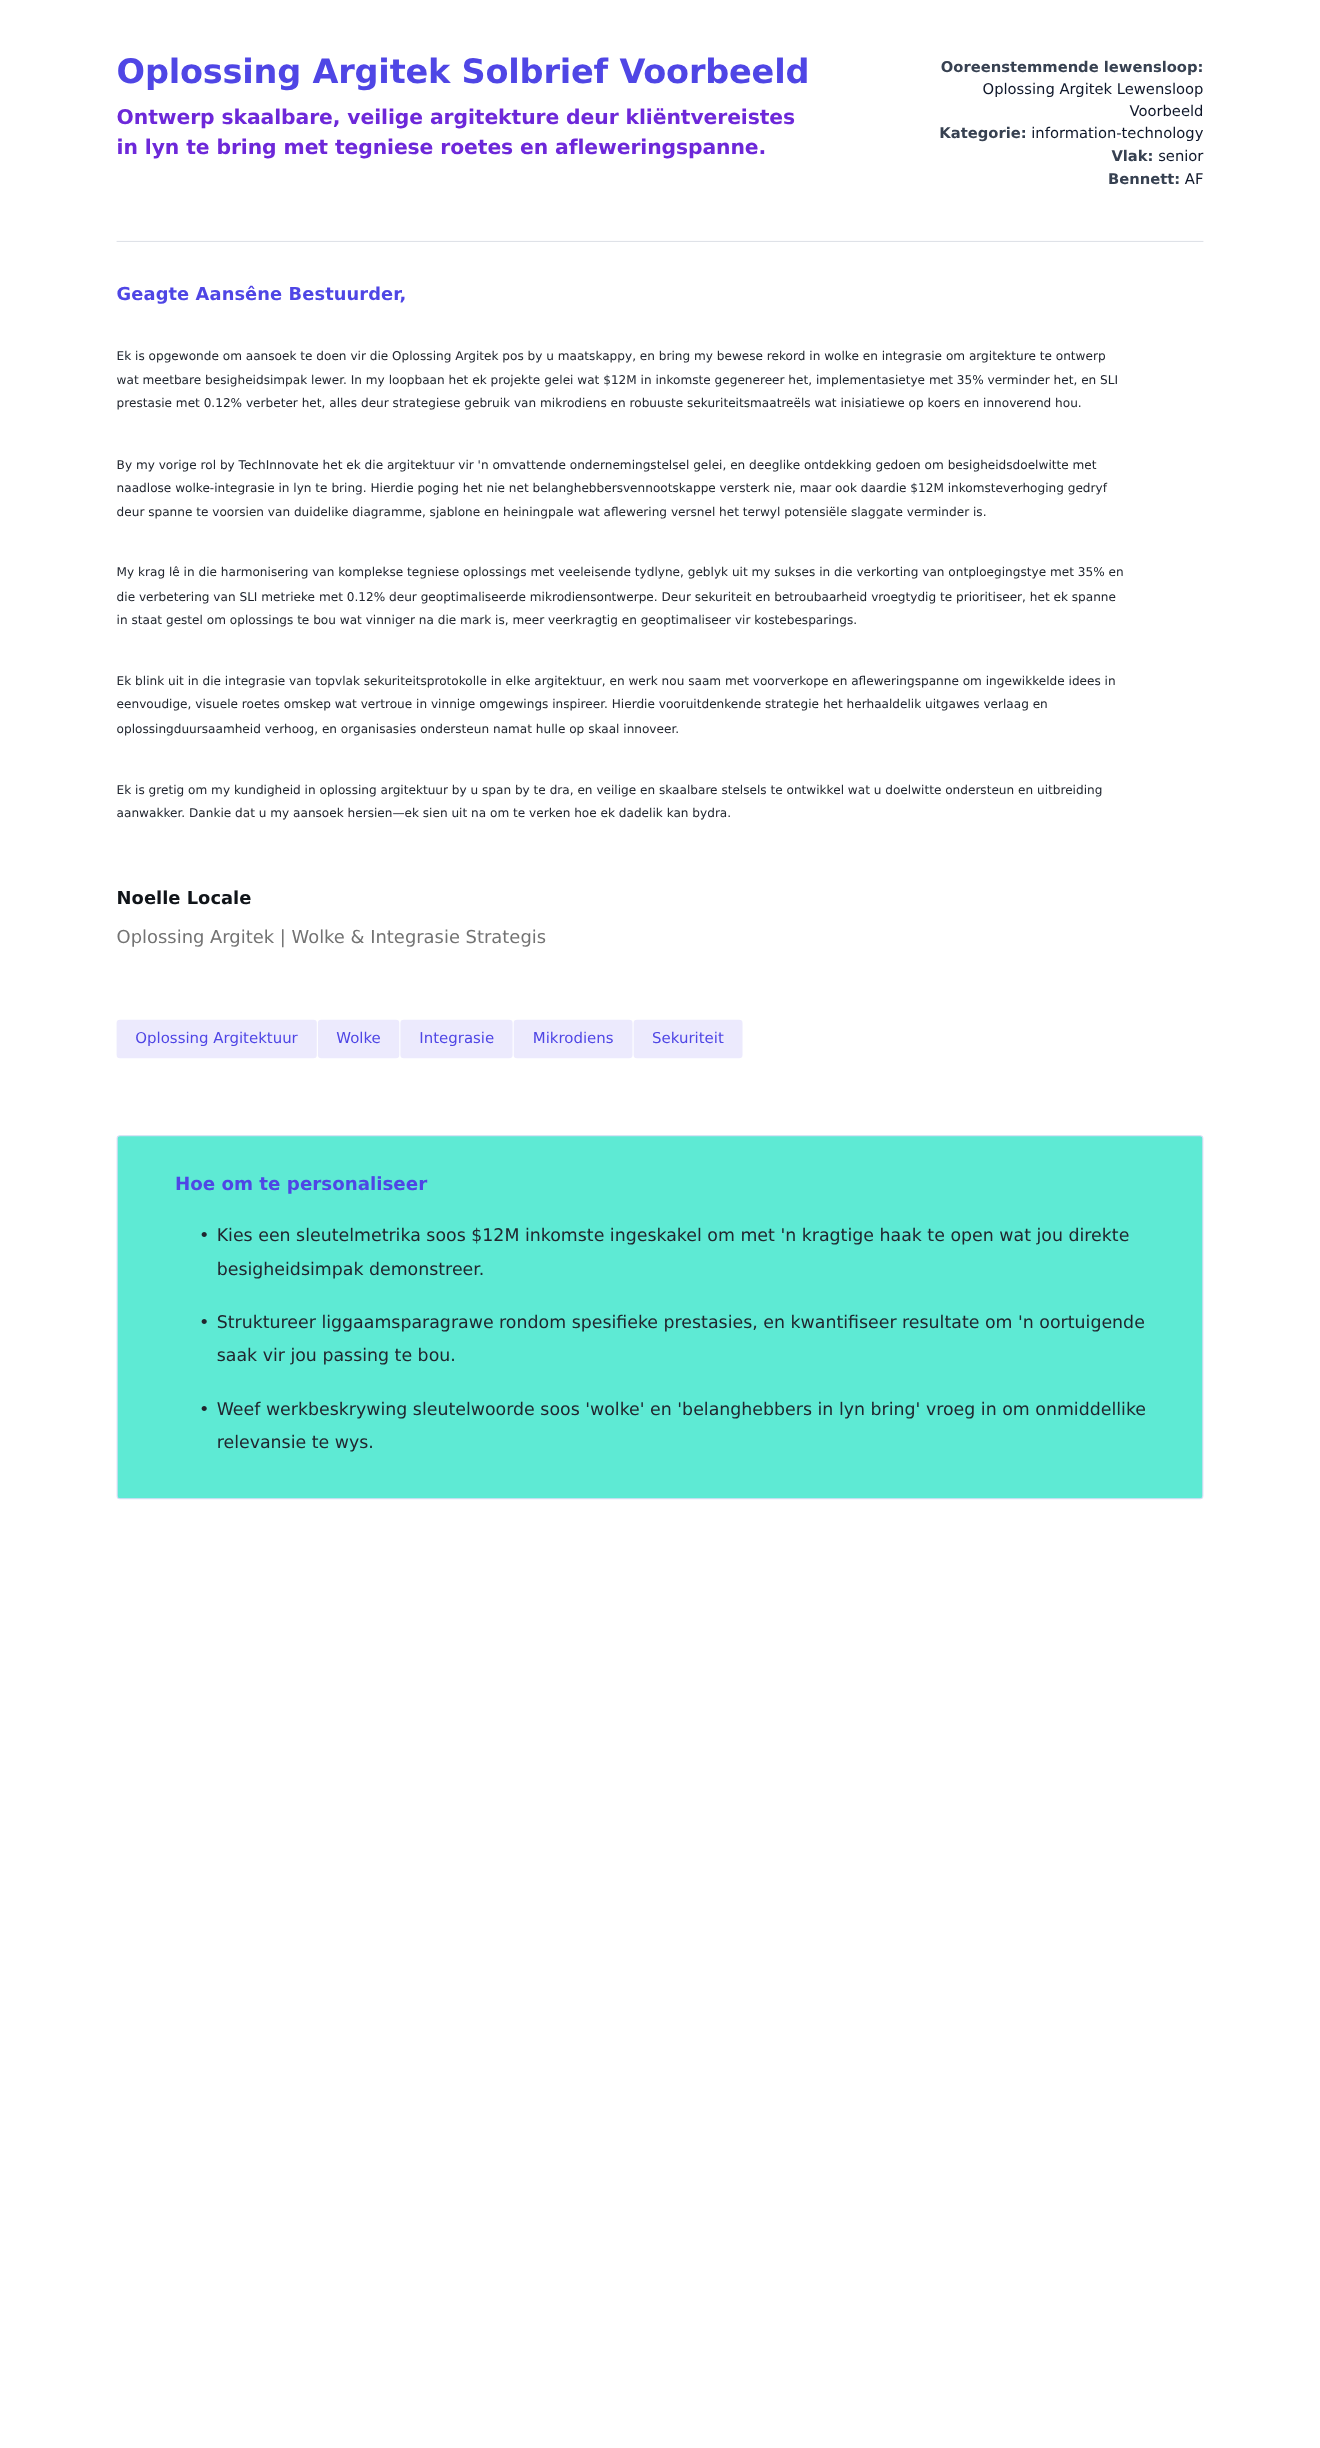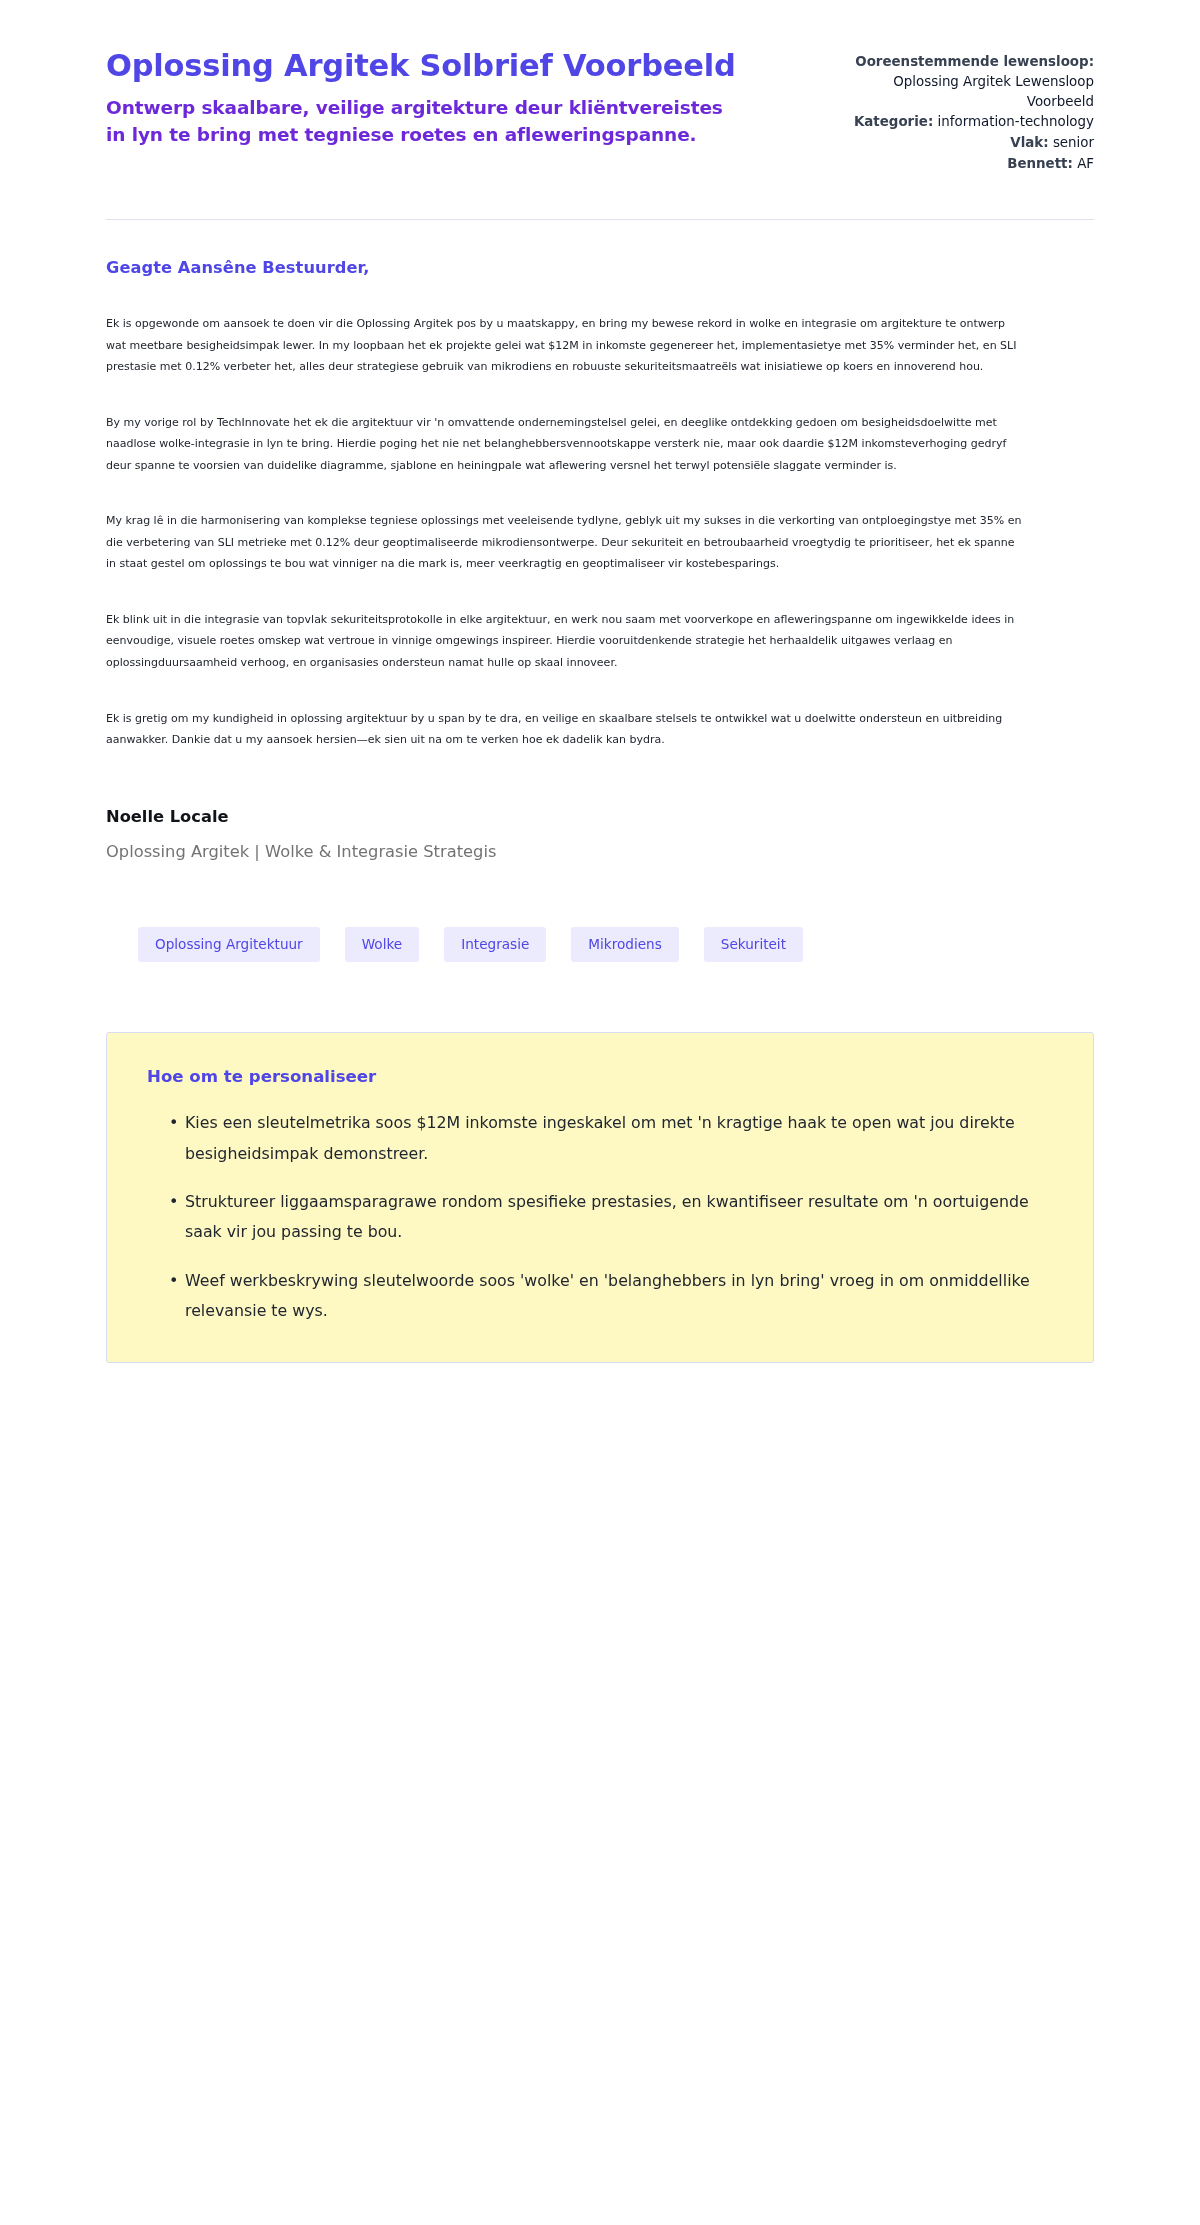--- a/index.html
+++ b/index.html
@@ -102,42 +102,41 @@
   .sig-role {
     font-size: 16.3px;
     color: #737373;
     margin: 0;
   }
 
   
   .tag-row {
     display: flex;
     flex-wrap: wrap;
-    gap: 25px;
+    gap: 1px;
     margin-top: 66px;
-    margin-left: 32px;
   }
   .tag {
     background: #eceafd;
     color: #4f46e5;
     font-size: 13.6px;
     line-height: 1;
     padding: 11px 17px;
     border-radius: 3px;
     white-space: nowrap;
   }
 
   
   .callout {
     margin-top: 70px;
     margin-bottom: 60px;
-    background: #fef9c3;
+    background: #5eead4;
     border: 1px solid #d9dcf5;
     border-radius: 3px;
-    padding: 34px 40px 36px 40px;
+    padding: 34px 40px 36px 52px;
   }
   .callout-title {
     font-size: 16.6px;
     font-weight: bold;
     color: #4f46e5;
     margin: 0 0 22px 0;
   }
   .callout-list {
     margin: 0;
     padding: 0 0 0 22px;

